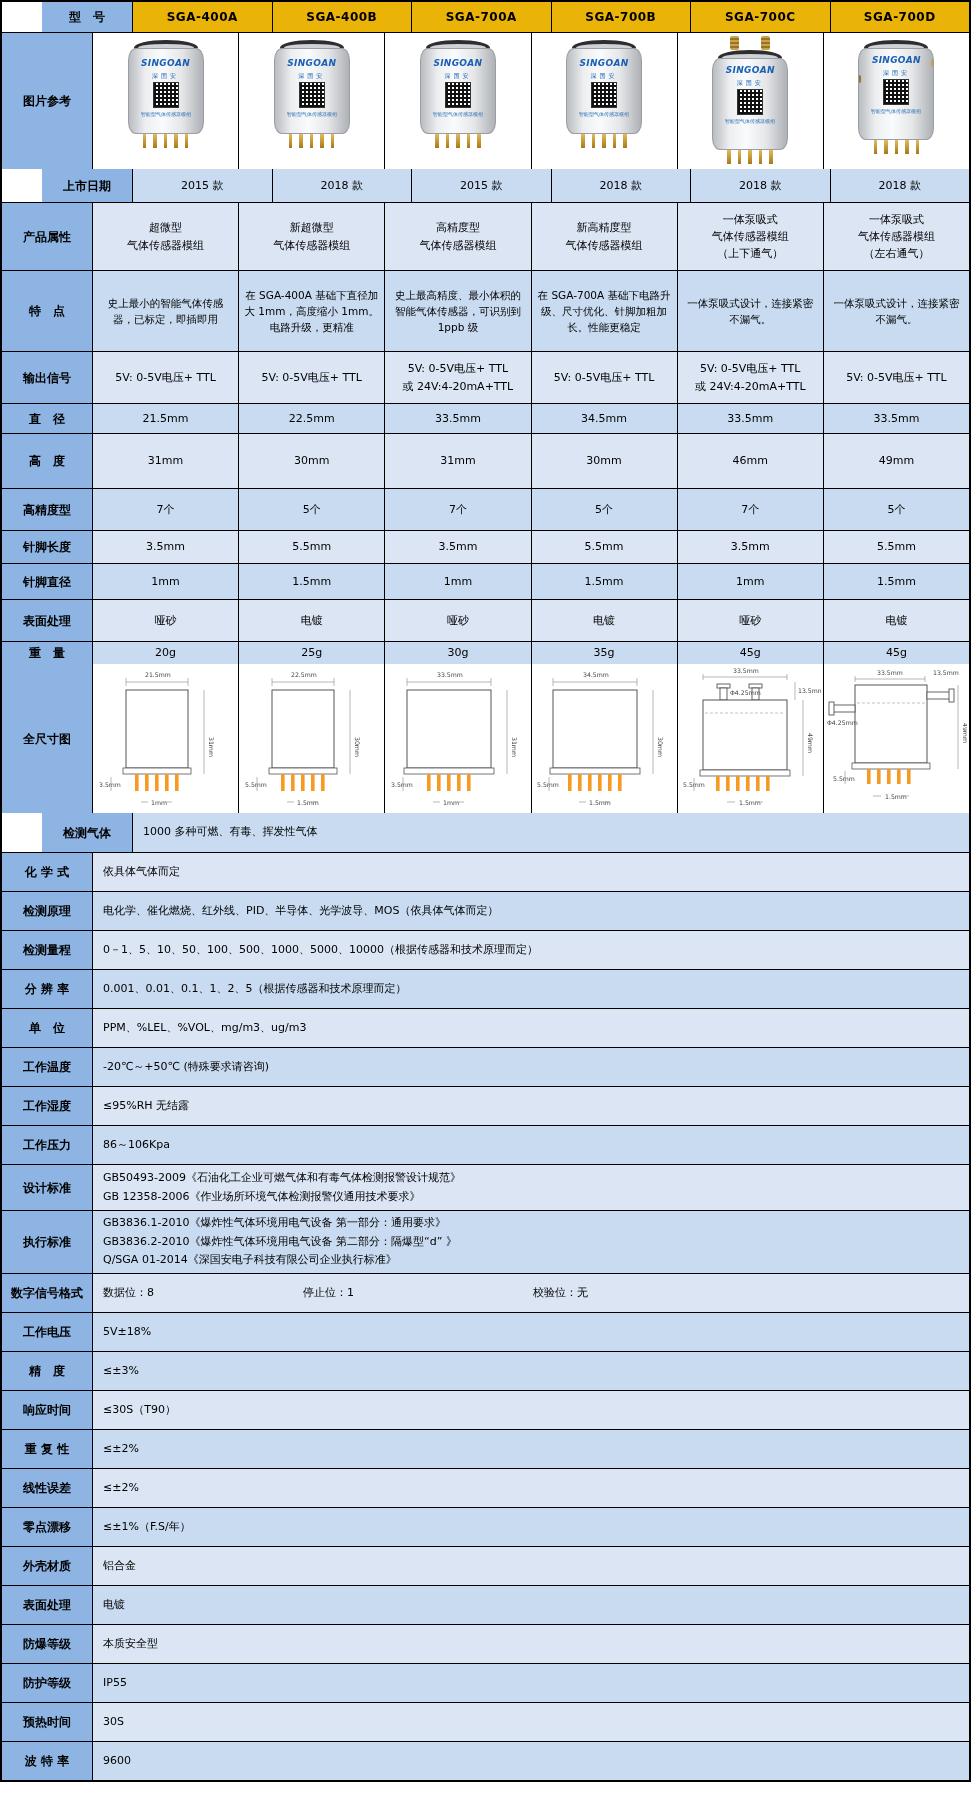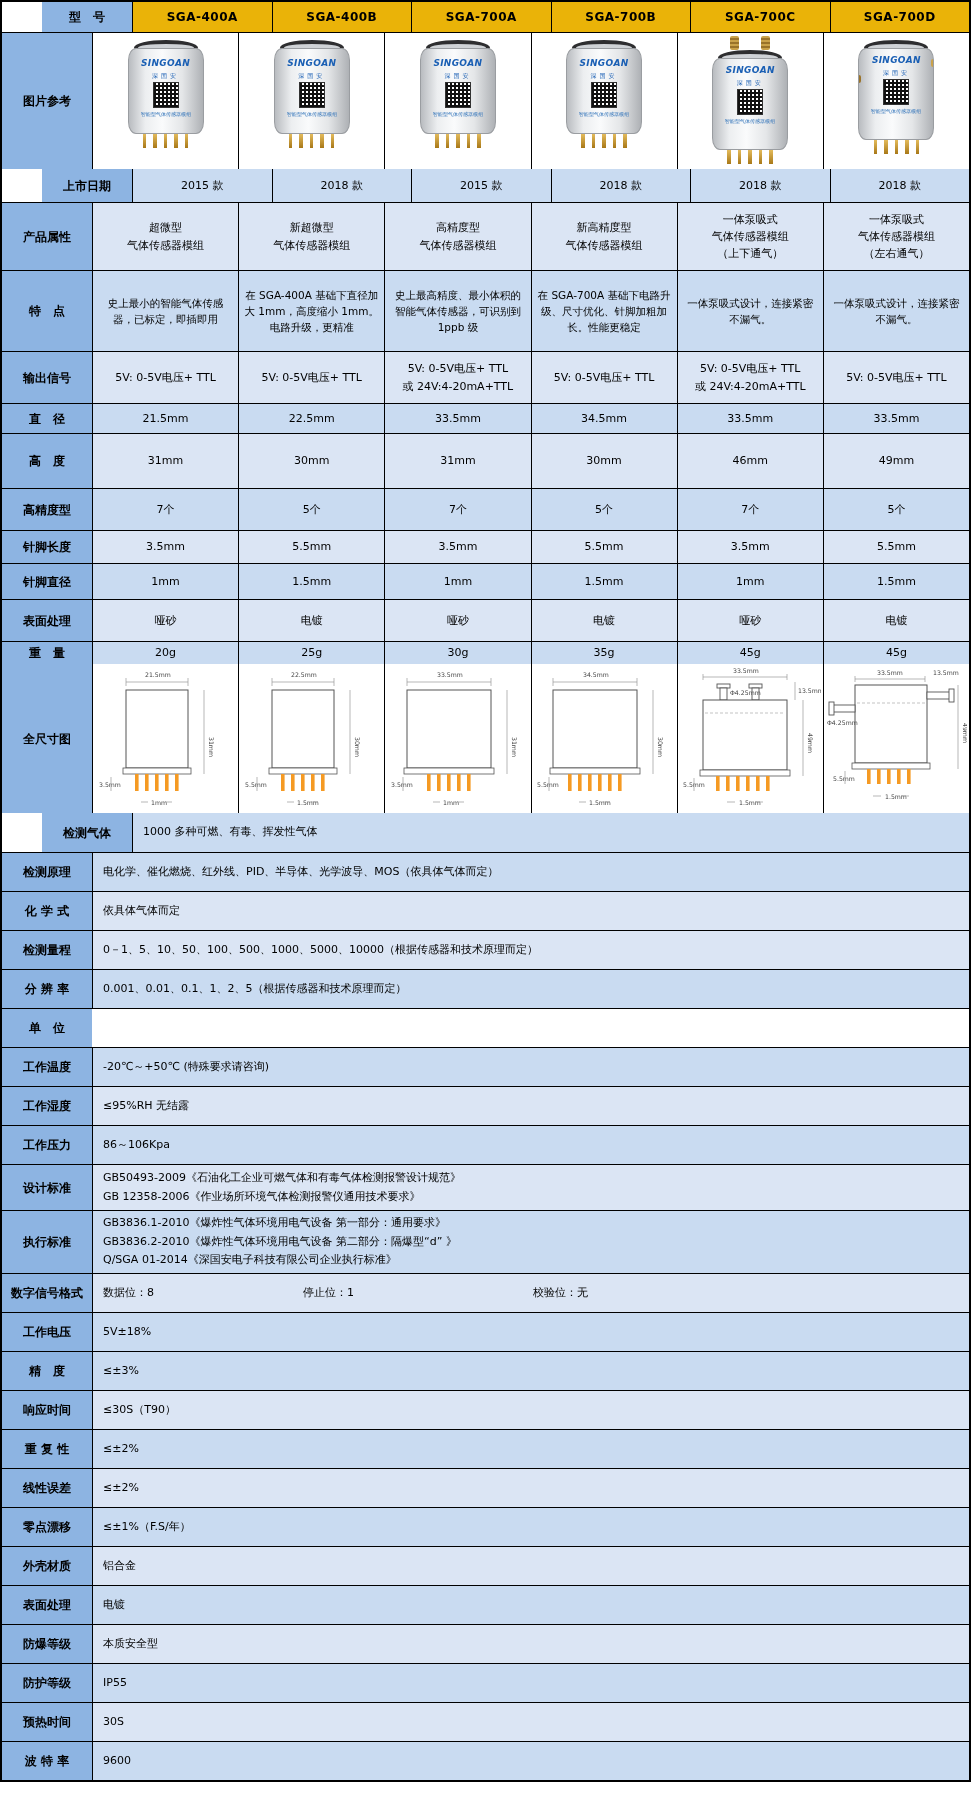--- a/index.html
+++ b/index.html
@@ -339,38 +339,39 @@
           <line class="dl" x1="48" y1="131" x2="56" y2="131"></line>
           <line class="dl" x1="76" y1="131" x2="84" y2="131"></line>
         </svg></div>
   </div>
 
   <div id="full-rows">
       <div class="row full k-gas bg-a">
         <div class="label-cell">检测气体</div>
         <div class="data-cell value">1000 多种可燃、有毒、挥发性气体</div>
       </div>
+      <div class="row full k-formula bg-b">
+        <div class="label-cell">化 学 式</div>
+        <div class="data-cell value">依具体气体而定</div>
+      </div>
       <div class="row full k-principle bg-a">
         <div class="label-cell">检测原理</div>
         <div class="data-cell value">电化学、催化燃烧、红外线、PID、半导体、光学波导、MOS（依具体气体而定）</div>
       </div>
-      <div class="row full k-formula bg-b">
-        <div class="label-cell">化 学 式</div>
-        <div class="data-cell value">依具体气体而定</div>
-      </div>
       <div class="row full k-range bg-b">
         <div class="label-cell">检测量程</div>
         <div class="data-cell value">0－1、5、10、50、100、500、1000、5000、10000（根据传感器和技术原理而定）</div>
       </div>
       <div class="row full k-resolution bg-a">
         <div class="label-cell">分 辨 率</div>
         <div class="data-cell value">0.001、0.01、0.1、1、2、5（根据传感器和技术原理而定）</div>
       </div>
       <div class="row full k-unit bg-b">
         <div class="label-cell">单　位</div>
+        <div class="data-cell value">PPM、%LEL、%VOL、mg/m3、ug/m3</div>
       </div>
       <div class="row full k-temp bg-a">
         <div class="label-cell">工作温度</div>
         <div class="data-cell value">-20℃～+50℃ (特殊要求请咨询)</div>
       </div>
       <div class="row full k-humidity bg-b">
         <div class="label-cell">工作湿度</div>
         <div class="data-cell value">≤95%RH 无结露</div>
       </div>
       <div class="row full k-pressure bg-a">

